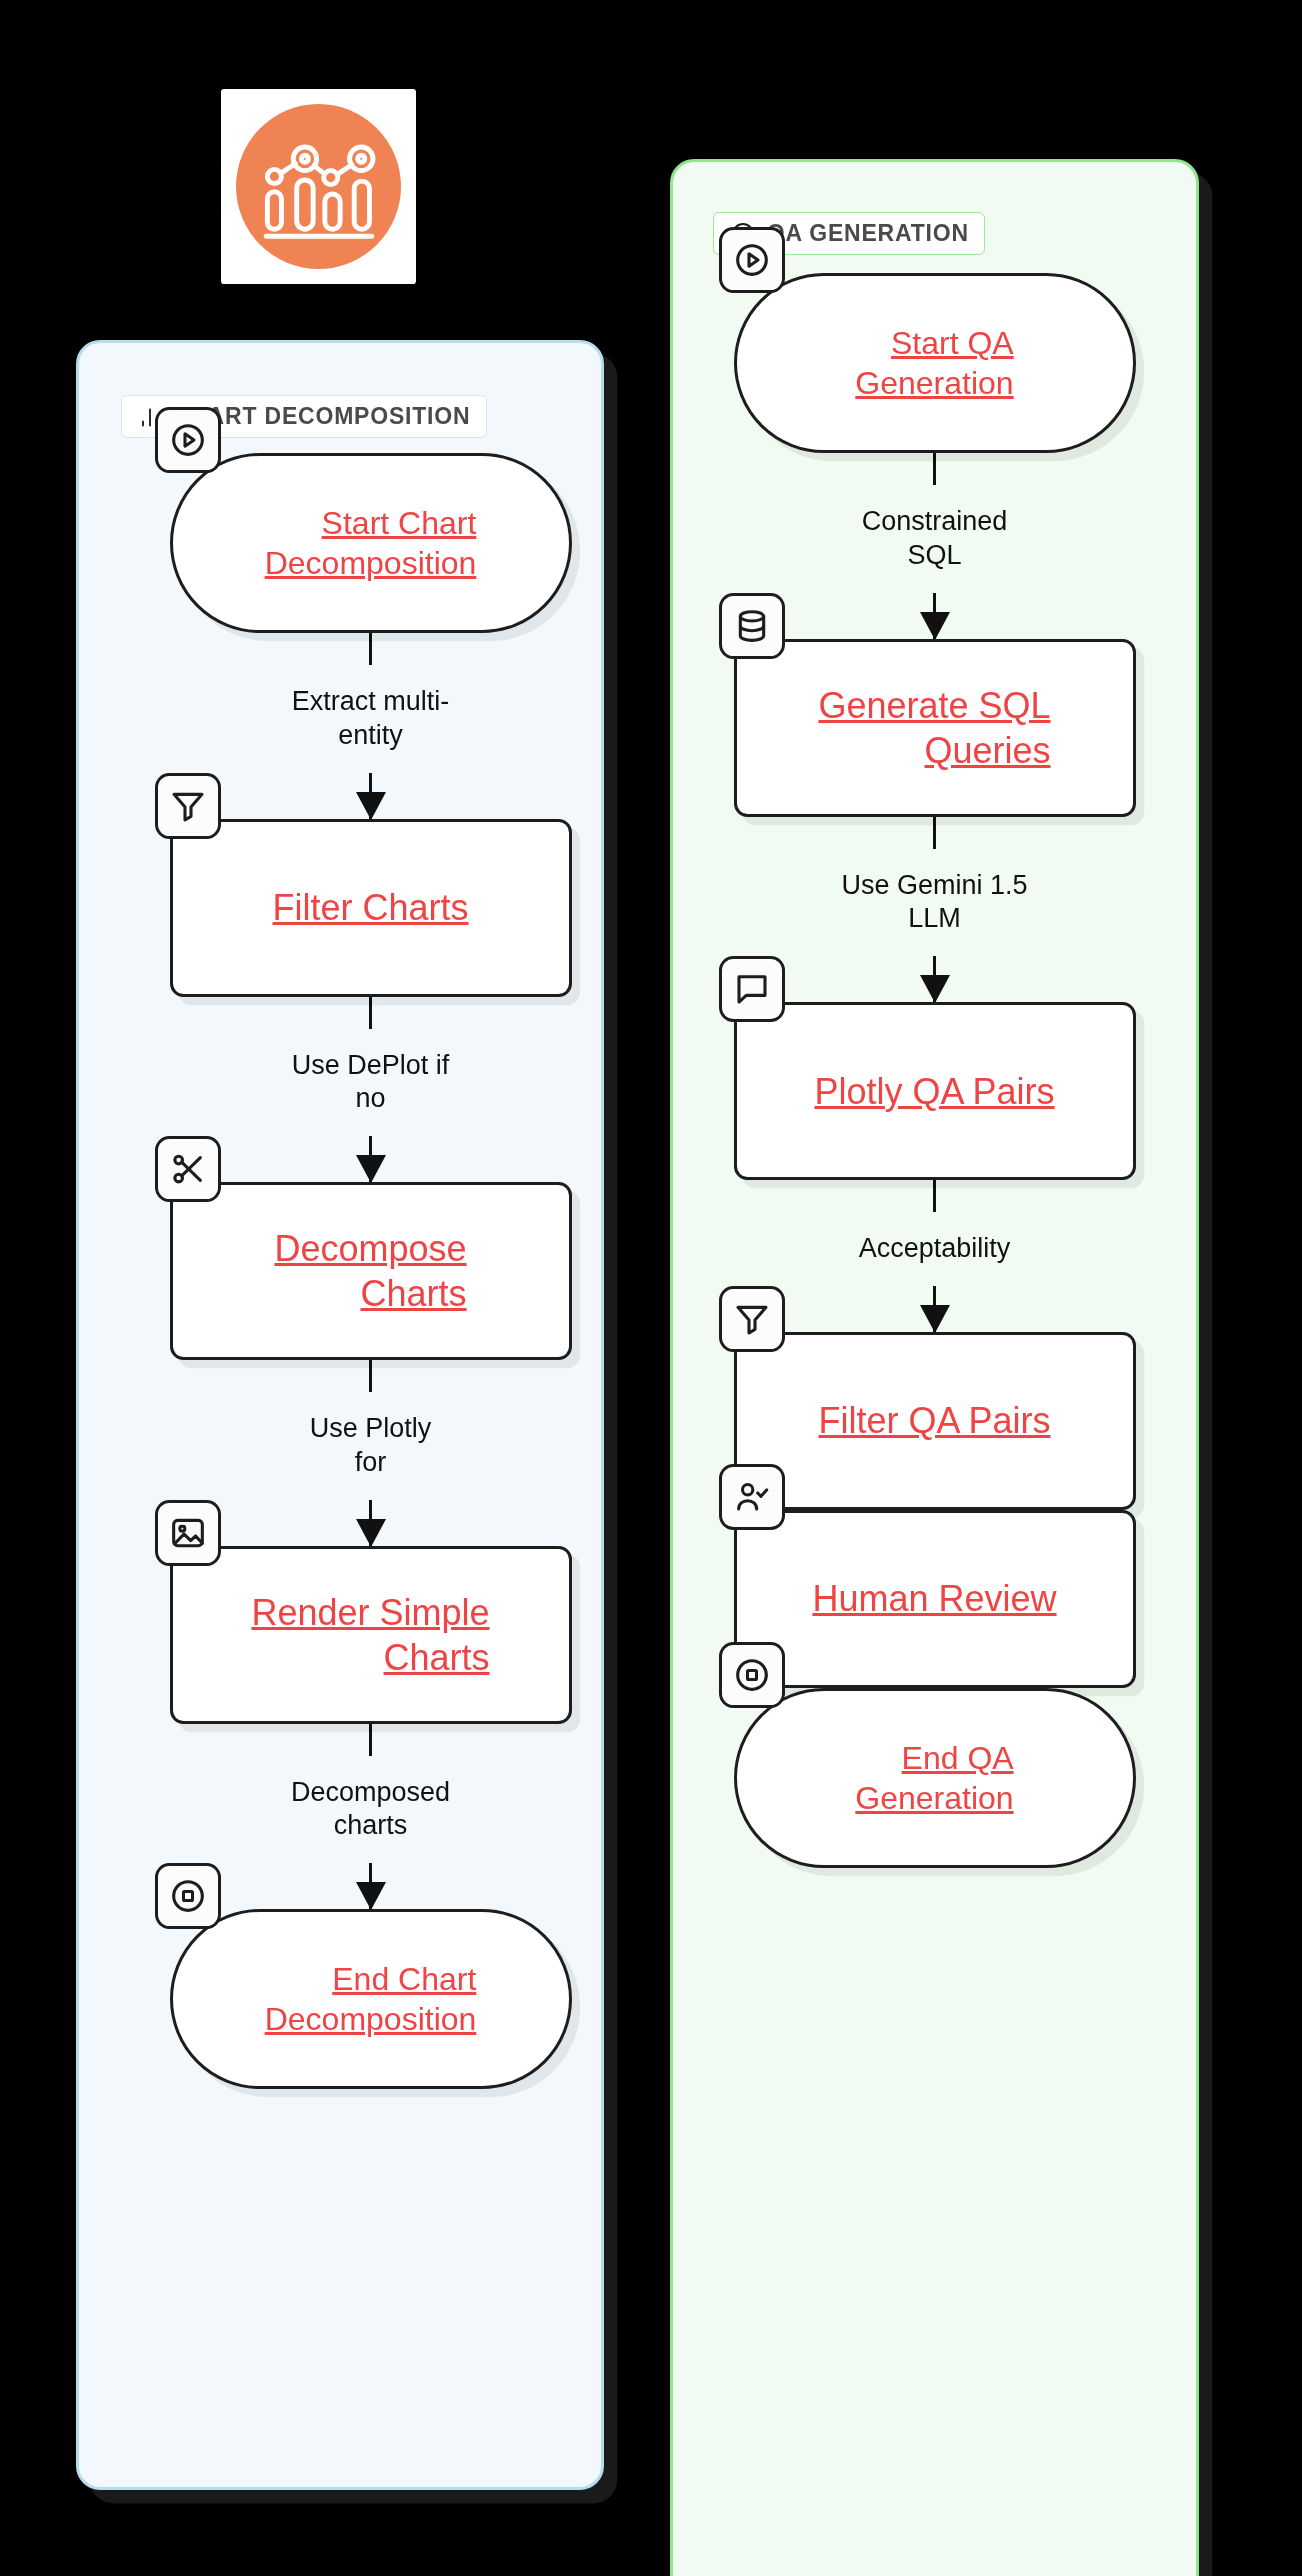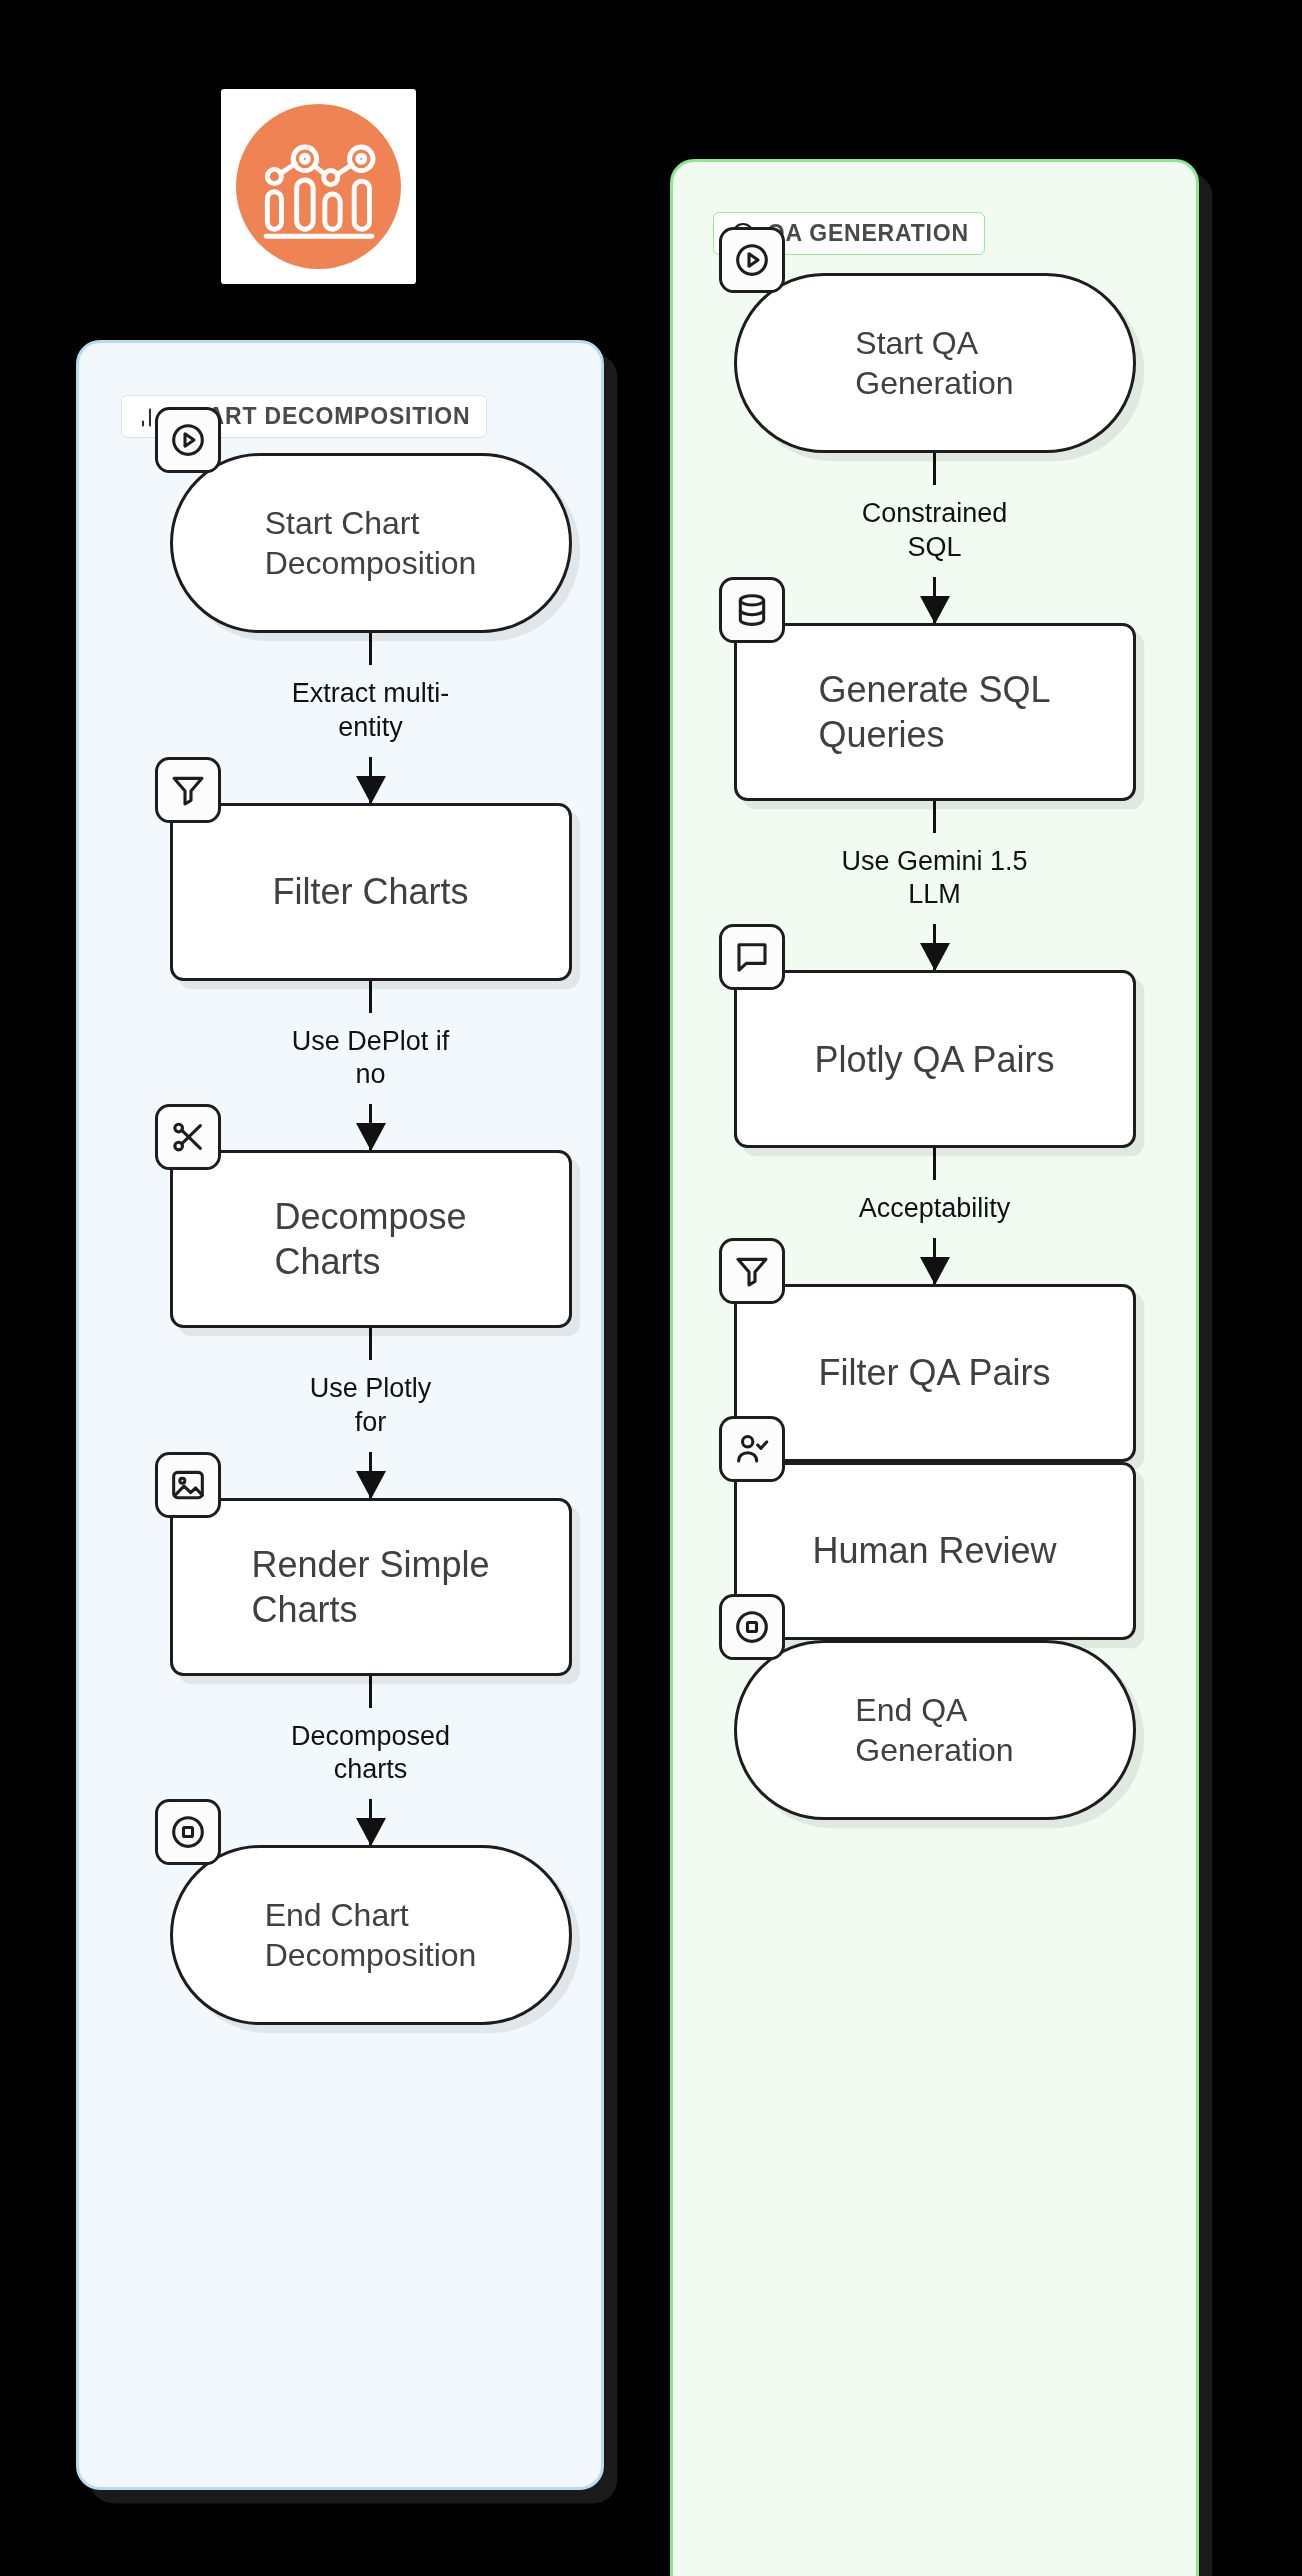--- a/index.html
+++ b/index.html
@@ -35,39 +35,39 @@
 
   
   .column{position:absolute;display:flex;flex-direction:column;align-items:center;}
   #col-chart{left:76px;top:453px;width:589px;}
   #col-qa{left:670px;top:273px;width:529px;}
 
   
   .node{
     position:relative;background:#ffffff;border:3.1px solid #1d1d1d;
     box-shadow:8.2px 8.2px 0 rgba(0,0,0,.07);
-    display:flex;align-items:center;justify-content:center;text-align:left;
-    color:#404040;box-sizing:border-box;
+    display:flex;align-items:center;justify-content:center;text-align:right;
+    color:#ef4444;box-sizing:border-box;text-decoration:underline;
   }
   .node-process{width:402px;min-height:178px;border-radius:13.4px;font-size:36px;padding:15.5px 29px;}
   .node-terminal{width:402px;min-height:180px;border-radius:90px/90px;font-size:32px;padding:15.5px 36px;}
   .node-label{line-height:1.25;}
 
   .badge{
     position:absolute;left:-17.5px;top:-49px;width:66px;height:66px;
     background:#fcfcfc;border:3.1px solid #1d1d1d;border-radius:14.4px;
     display:flex;align-items:center;justify-content:center;box-sizing:border-box;
   }
 
   
   .edge{display:flex;flex-direction:column;align-items:center;width:100%;}
   .edge-line{width:3.1px;background:#111;}
   .edge-text{
     font-size:27px;color:#111;text-align:center;line-height:1.25;
-    white-space:pre-line;margin:12px 0;max-width:319px;
+    white-space:pre-line;margin:20px 0;max-width:319px;
   }
   .edge-arrow{position:relative;width:3.1px;background:#111;}
   .edge-arrow::after{
     content:"";position:absolute;left:50%;bottom:-1px;transform:translateX(-50%);
     width:0;height:0;border-left:15.5px solid transparent;border-right:15.5px solid transparent;
     border-top:28px solid #111;
   }
 </style>
 </head>
 <body>

